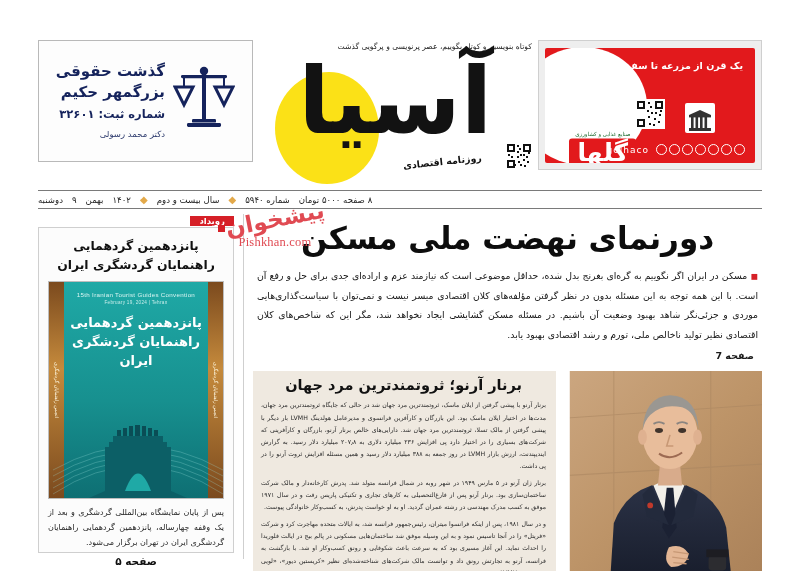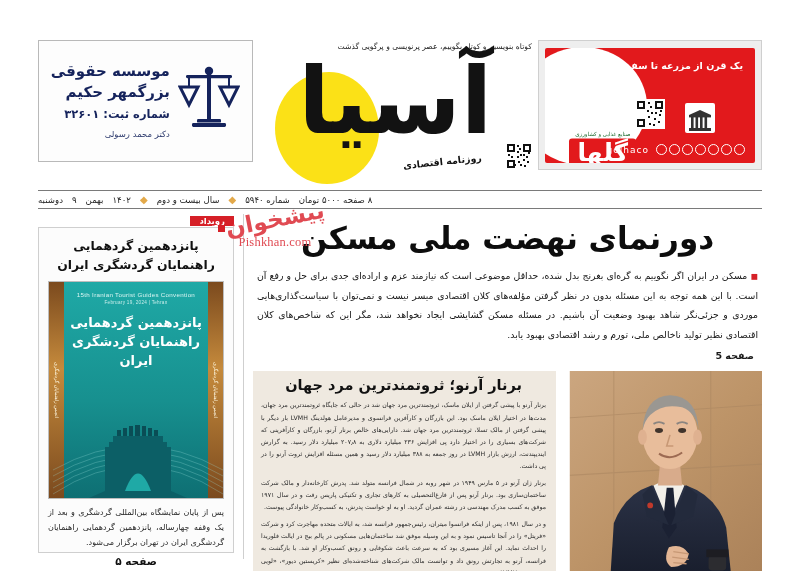--- a/index.html
+++ b/index.html
@@ -299,21 +299,21 @@
 </style>
 </head>
 <body>
 
 <div id="page">
 
   <div class="banner-row">
 
     <div class="legal-ad">
       <div class="legal-ad-text">
-        <div class="legal-ad-l1">موسسه حقوقی</div>
+        <div class="legal-ad-l1">گذشت حقوقی</div>
         <div class="legal-ad-l2">بزرگمهر حکیم</div>
         <div class="legal-ad-reg">شماره ثبت: ۳۲۶۰۱</div>
         <div class="legal-ad-name">دکتر محمد رسولی</div>
       </div>
       <span class="scales-icon">
         <svg width="62" height="68" viewBox="0 0 62 68">
           <g fill="#15235c">
             <rect x="29" y="8" width="4" height="46"></rect>
             <rect x="8" y="10" width="46" height="3.2" rx="1.4"></rect>
             <circle cx="31" cy="6" r="4.2"></circle>
@@ -512,21 +512,21 @@
         <div class="wm-en">Pishkhan.com</div>
       </div>
 
       <h1 class="lead-headline">دورنمای نهضت ملی مسکن</h1>
 
       <p class="lead-para">
         <span class="lead-bullet">◼</span>
         <span>مسکن در ایران اگر نگوییم به گره‌ای بغرنج بدل شده، حداقل موضوعی است که نیازمند عزم و اراده‌ای جدی برای حل و رفع آن است. با این همه توجه به این مسئله بدون در نظر گرفتن مؤلفه‌های کلان اقتصادی میسر نیست و نمی‌توان با سیاست‌گذاری‌هایی موردی و جزئی‌نگر شاهد بهبود وضعیت آن باشیم. در مسئله مسکن گشایشی ایجاد نخواهد شد، مگر این که شاخص‌های کلان اقتصادی نظیر تولید ناخالص ملی، تورم و رشد اقتصادی بهبود یابد.</span>
       </p>
 
-      <div class="lead-page">صفحه 5</div>
+      <div class="lead-page">صفحه 7</div>
 
       <div class="divider"></div>
 
       <div class="article">
         <div class="art-text">
           <h2 class="art-title">برنار آرنو؛ ثروتمندترین مرد جهان</h2>
           <div class="art-body">
             <p>برنار آرنو با پیشی گرفتن از ایلان ماسک، ثروتمندترین مرد جهان شد در حالی که جایگاه ثروتمندترین مرد جهان، مدت‌ها در اختیار ایلان ماسک بود. این بازرگان و کارآفرین فرانسوی و مدیرعامل هولدینگ LVMH بار دیگر با پیشی گرفتن از مالک تسلا، ثروتمندترین مرد جهان شد. دارایی‌های خالص برنار آرنو، بازرگان و کارآفرینی که شرکت‌های بسیاری را در اختیار دارد پی افزایش ۲۳۶ میلیارد دلاری به ۲۰۷٫۸ میلیارد دلار رسید. به گزارش ایندیپندنت، ارزش بازار LVMH در روز جمعه به ۳۸۸ میلیارد دلار رسید و همین مسئله افزایش ثروت آرنو را در پی داشت.</p>
             <p>برنار ژان آرنو در ۵ مارس ۱۹۴۹ در شهر روبه در شمال فرانسه متولد شد. پدرش کارخانه‌دار و مالک شرکت ساختمان‌سازی بود. برنار آرنو پس از فارغ‌التحصیلی به کارهای تجاری و تکنیکی پاریس رفت و در سال ۱۹۷۱ موفق به کسب مدرک مهندسی در رشته عمران گردید. او به او خواست پدرش، به کسب‌وکار خانوادگی پیوست.</p>
             <p>و در سال ۱۹۸۱، پس از اینکه فرانسوا میتران، رئیس‌جمهور فرانسه شد، به ایالات متحده مهاجرت کرد و شرکت «فریتل» را در آنجا تاسیس نمود و به این وسیله موفق شد ساختمان‌هایی مسکونی در پالم بیچ در ایالت فلوریدا را احداث نماید. این آغاز مسیری بود که به سرعت باعث شکوفایی و رونق کسب‌وکار او شد. با بازگشت به فرانسه، آرنو به تجارتش رونق داد و توانست مالک شرکت‌های شناخته‌شده‌ای نظیر «کریستین دیور»، «لویی ویتون» و «LVMH» شود.</p>

